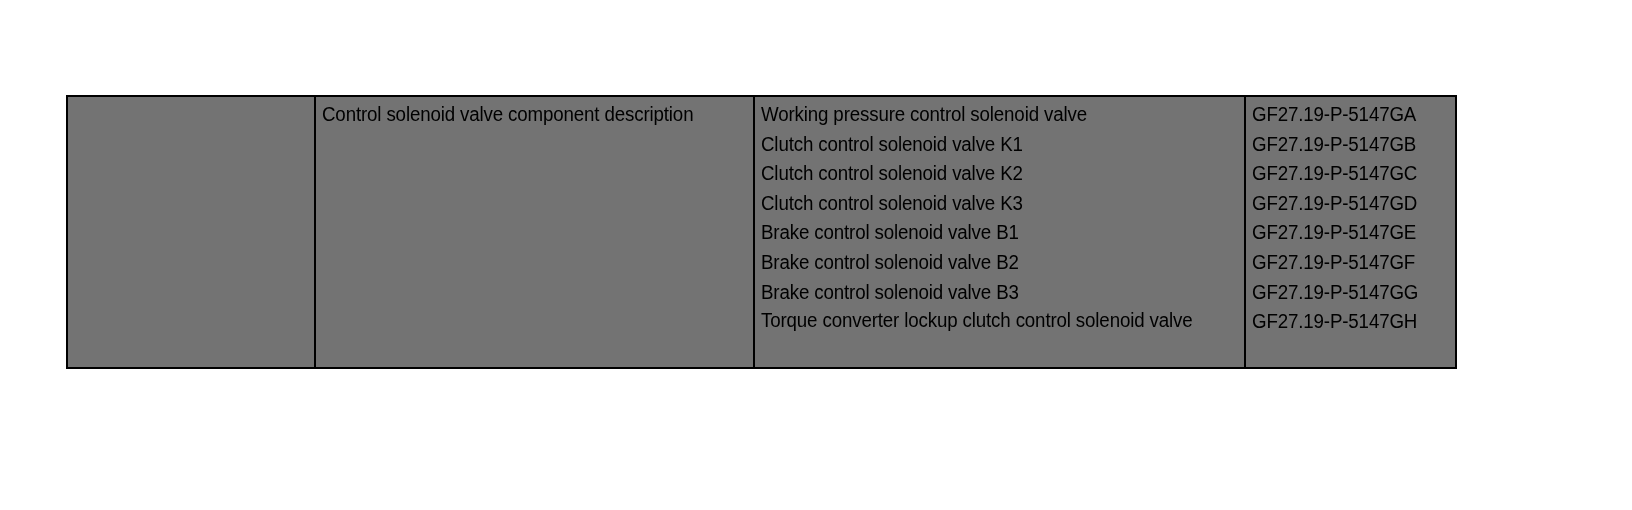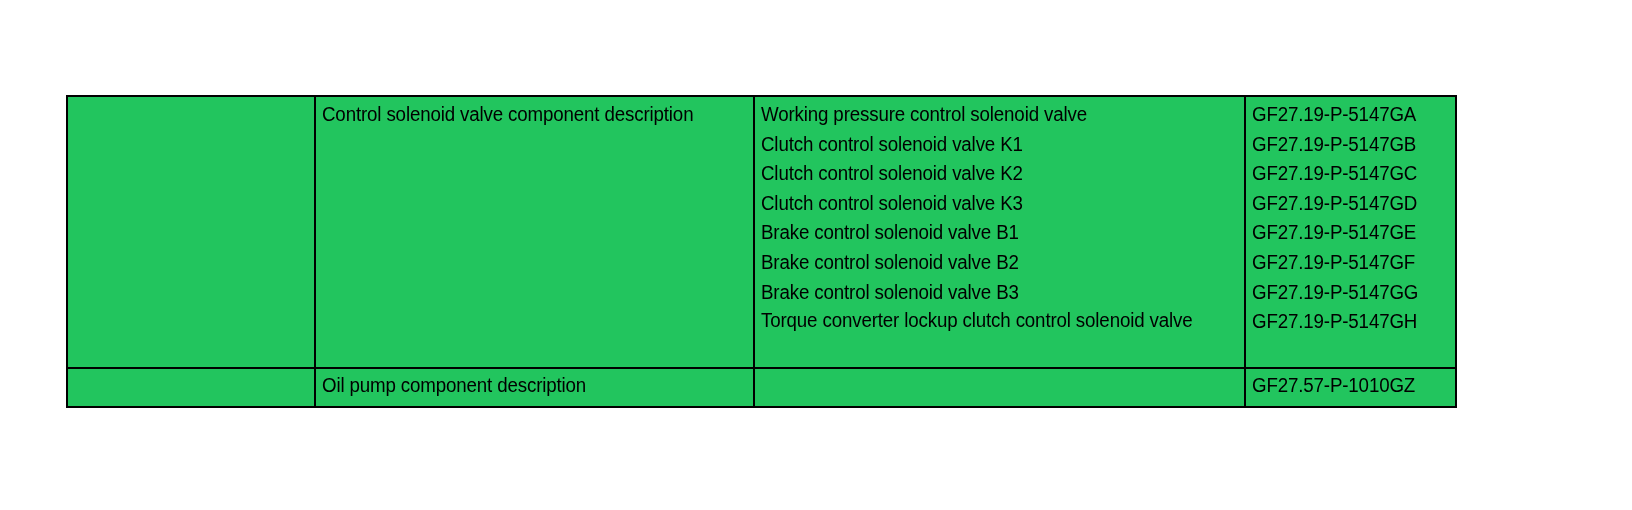--- a/index.html
+++ b/index.html
@@ -24,21 +24,21 @@
     width: 1389px;
     border-collapse: collapse;
     table-layout: fixed;
     background: #ffffff;
   }
 
   #doc-table td {
     border: 2px solid #000000;
     padding: 0;
     vertical-align: top;
-    background: #22c55e;
+    background: #737373;
   }
 
   
   .col-index   { width: 248px; }
   .col-group   { width: 439px; }
   .col-item    { width: 491px; }
   .col-docref  { width: 211px; }
 
   .cell-lines {
     padding: 3px 0 4px 6px;
@@ -106,36 +106,14 @@
           <div class="line">GF27.19-P-5147GC</div>
           <div class="line">GF27.19-P-5147GD</div>
           <div class="line">GF27.19-P-5147GE</div>
           <div class="line">GF27.19-P-5147GF</div>
           <div class="line">GF27.19-P-5147GG</div>
           <div class="line">GF27.19-P-5147GH</div>
         </div>
       </td>
     </tr>
 
-    <tr class="row-short">
-      <td class="cell-empty">
-        <div class="cell-lines">
-          <div class="line"></div>
-        </div>
-      </td>
-      <td>
-        <div class="cell-lines">
-          <div class="line">Oil pump component description</div>
-        </div>
-      </td>
-      <td>
-        <div class="cell-lines">
-          <div class="line"></div>
-        </div>
-      </td>
-      <td>
-        <div class="cell-lines">
-          <div class="line">GF27.57-P-1010GZ</div>
-        </div>
-      </td>
-    </tr>
   </tbody>
 </table>
 
 </body></html>

